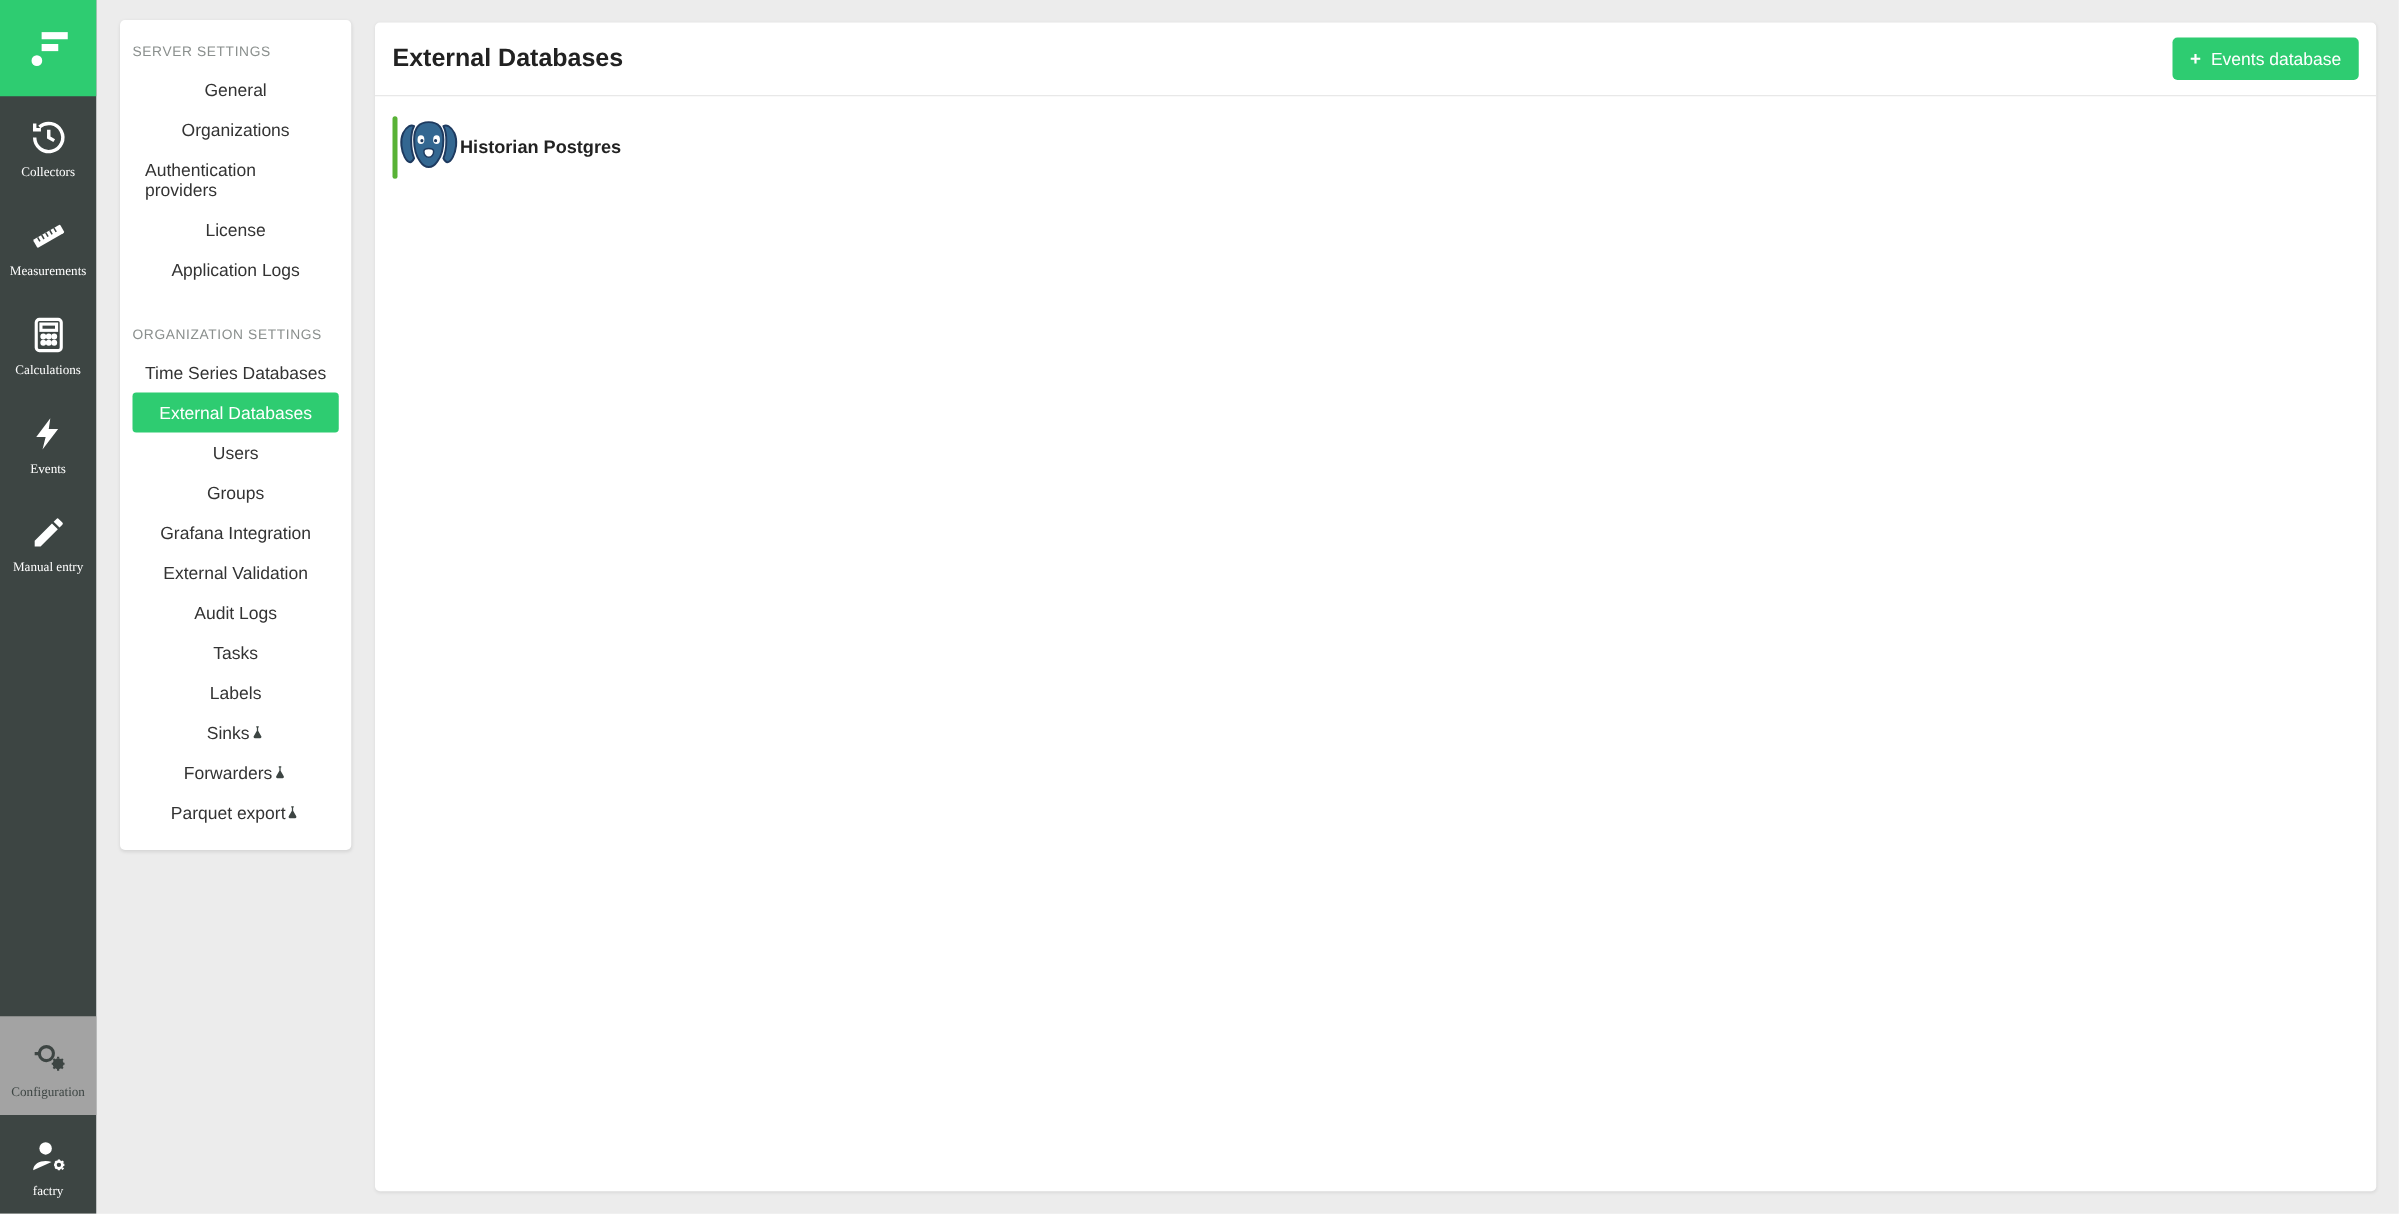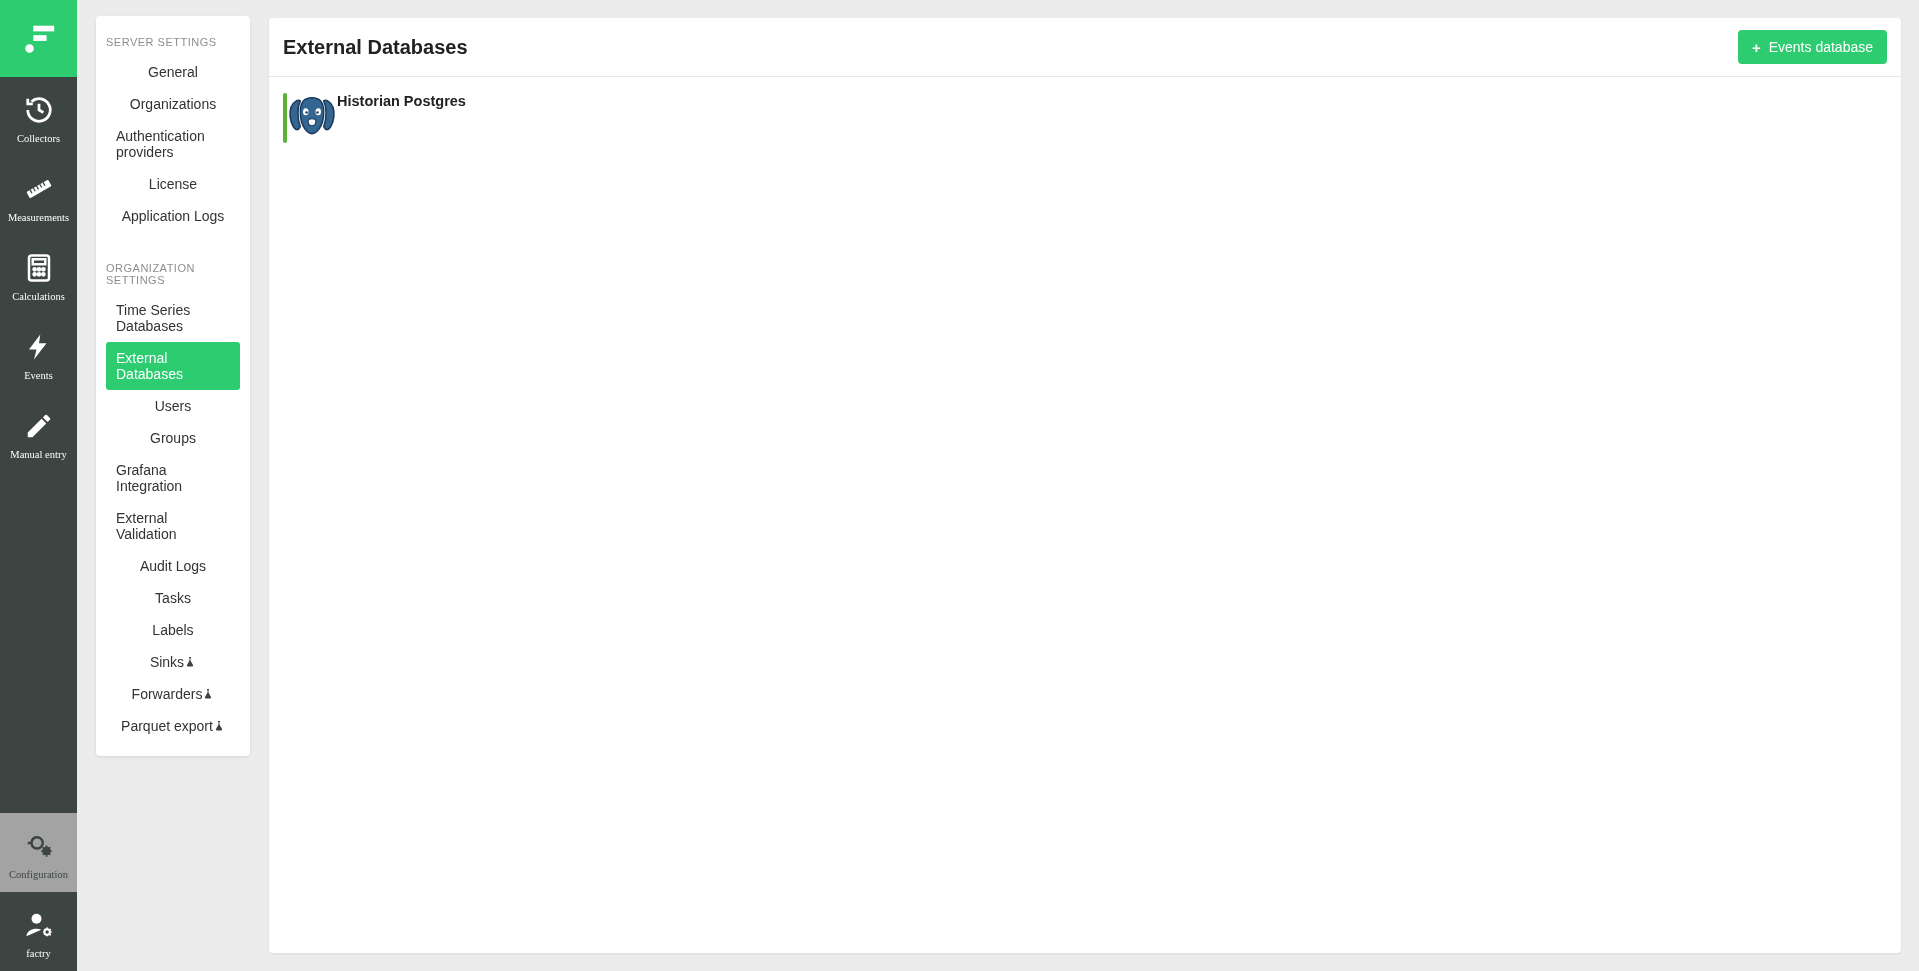--- a/index.html
+++ b/index.html
@@ -46,21 +46,21 @@
   .rail-item .rail-label {
     font-size: 10.5px;
     margin-top: 8px;
     text-align: center;
   }
   .rail-icon { width: 30px; height: 30px; }
   .rail-icon svg { width: 100%; height: 100%; display: block; }
 
   
   .settings-panel {
-    width: 154px;
+    width: 185px;
     background: #ffffff;
     margin: 16px 0 0 19px;
     border-radius: 4px;
     box-shadow: 0 1px 3px rgba(0,0,0,0.1);
     padding: 14px 10px;
     align-self: flex-start;
   }
   .settings-section-title {
     font-size: 11px;
     letter-spacing: .5px;
@@ -124,21 +124,21 @@
     cursor: pointer;
     display: flex;
     align-items: center;
     gap: 8px;
   }
   .btn-primary .plus { font-weight: 700; font-size: 15px; line-height: 1; }
 
   .db-list { padding: 10px 0; }
   .db-row {
     display: flex;
-    align-items: flex-start;
+    align-items: center;
     padding: 6px 14px;
     cursor: pointer;
   }
   .db-status {
     width: 4px;
     height: 50px;
     background: #58b236;
     border-radius: 2px;
   }
   .db-icon {

